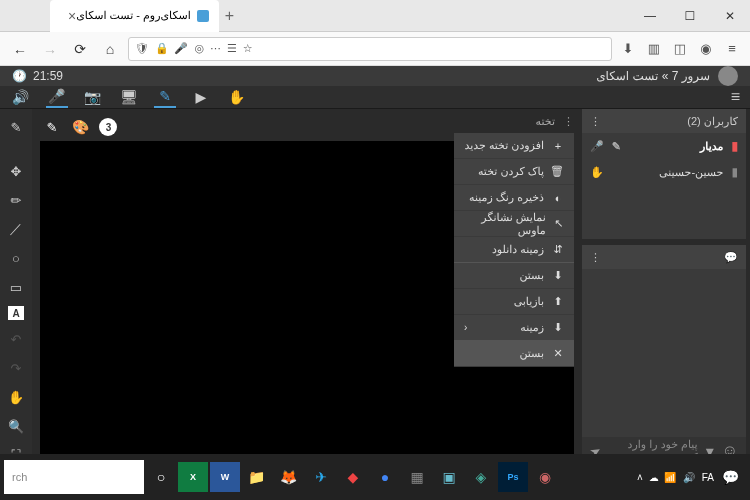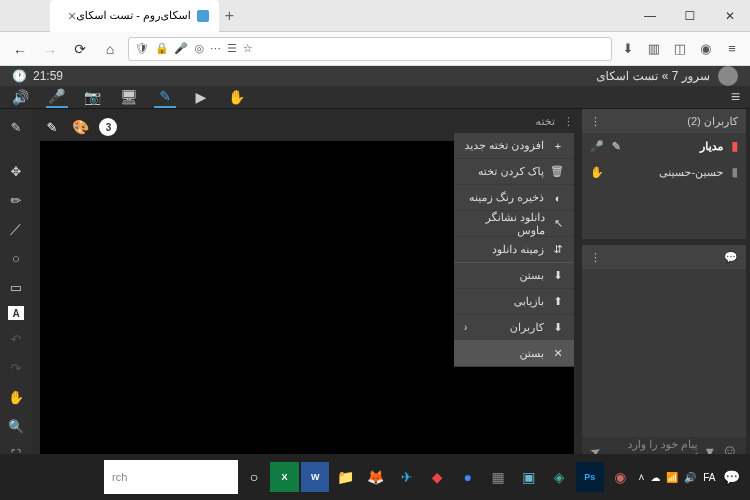--- a/index.html
+++ b/index.html
@@ -63,21 +63,21 @@
 .user-pre { color: #e55; font-size: 12px; }
 .user-tools { display: flex; gap: 8px; margin-right: auto; direction: ltr; color: #aaa; font-size: 11px; }
 .hand-ico { color: #e8b763; }
 .chat-body { flex: 1; }
 .chat-input-row { height: 28px; background: #333; display: flex; align-items: center; padding: 0 8px; gap: 8px; direction: rtl; }
 .chat-input { flex: 1; color: #888; font-size: 11px; direction: rtl; }
 .send-ico { color: #999; font-size: 13px; transform: rotate(-30deg); }
 
 
 .taskbar { height: 46px; background: #222; display: flex; align-items: center; padding: 0 4px; gap: 2px; position: relative; }
-.search-box { height: 34px; width: 140px; background: #fff; display: flex; align-items: center; padding: 0 8px; font-size: 11px; color: #888; margin-left: 100px;}
+.search-box { height: 34px; width: 140px; background: #fff; display: flex; align-items: center; padding: 0 8px; font-size: 11px; color: #888; }
 .tb-icon { width: 30px; height: 30px; display: flex; align-items: center; justify-content: center; font-size: 14px; }
 .tb-spacer { flex: 1; }
 .sys-tray { display: flex; gap: 6px; align-items: center; color: #fff; font-size: 10px; }
 .clock-tray { color: #fff; font-size: 9px; text-align: right; line-height: 1.2; direction: rtl; padding: 0 6px; }
 
 .bazaar-logo { position: absolute; left: 4px; bottom: 6px; width: 100px; height: 56px; background: #fff; border-radius: 14px; display: flex; align-items: center; justify-content: center; gap: 6px; z-index: 100; box-shadow: 0 2px 8px rgba(0,0,0,.3); }
 .bazaar-bag { width: 28px; height: 24px; background: #0c940c; border-radius: 4px 4px 6px 6px; position: relative; }
 .bazaar-bag::before { content: ''; position: absolute; top: -6px; left: 7px; width: 14px; height: 10px; border: 2px solid #0c940c; border-bottom: none; border-radius: 8px 8px 0 0; }
 </style>
 </head>
@@ -178,37 +178,37 @@
         <div class="ctx-item">
             <span class="ctx-ico">🗑</span>
             <span>پاک کردن تخته</span>
           </div>
         <div class="ctx-item">
             <span class="ctx-ico">◐</span>
             <span>ذخیره رنگ زمینه</span>
           </div>
         <div class="ctx-item">
             <span class="ctx-ico">↖</span>
-            <span>دانلود نشانگر ماوس</span>
+            <span>نمایش نشانگر ماوس</span>
           </div>
         <div class="ctx-item sep">
             <span class="ctx-ico">⇵</span>
             <span>زمینه دانلود</span>
           </div>
         <div class="ctx-item">
             <span class="ctx-ico">⬇</span>
             <span>بستن</span>
           </div>
         <div class="ctx-item">
             <span class="ctx-ico">⬆</span>
             <span>بازیابی</span>
           </div>
         <div class="ctx-item sep">
             <span class="ctx-ico">⬇</span>
-            <span>کاربران</span>
+            <span>زمینه</span>
             <span class="ctx-arrow">‹</span>
           </div>
         <div class="ctx-item highlight">
             <span class="ctx-ico">✕</span>
             <span>بستن</span>
           </div>
       </div>
     </div>
 
     <div class="right-panels">

